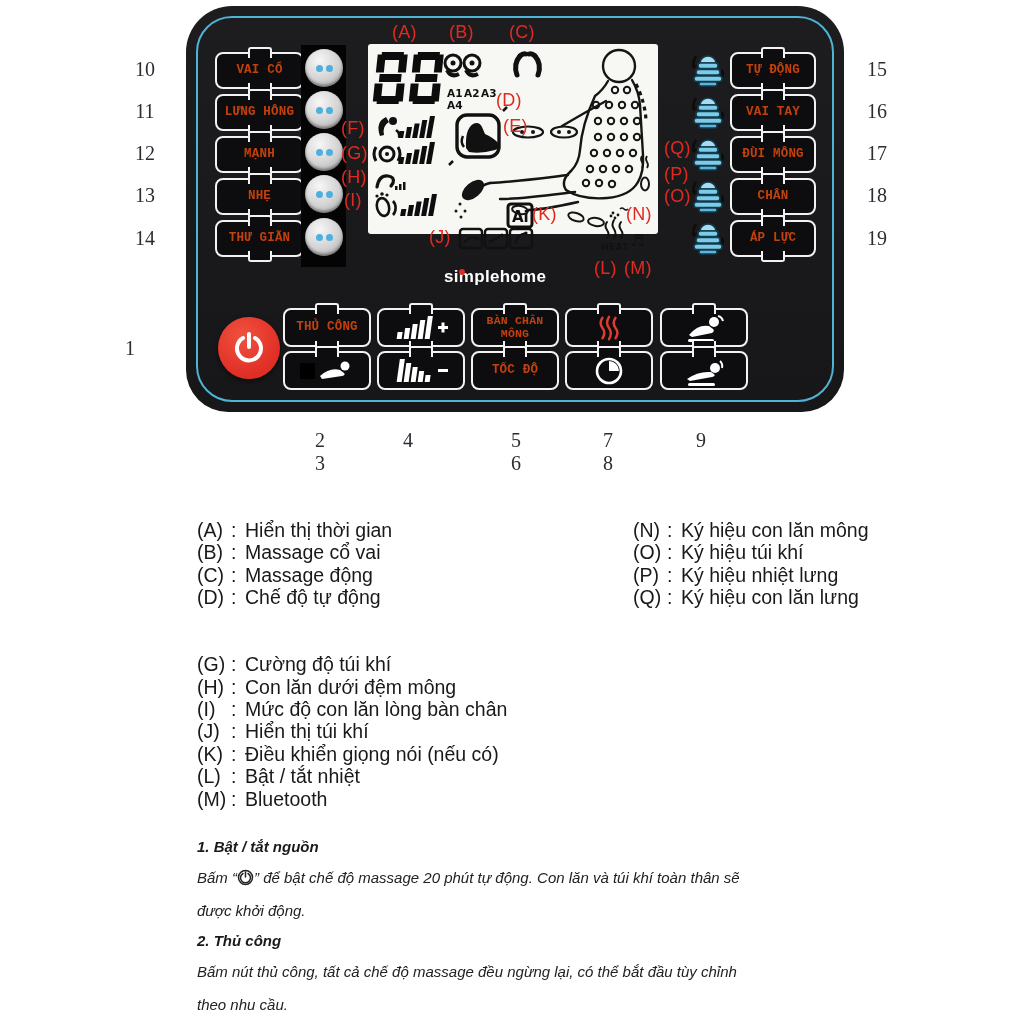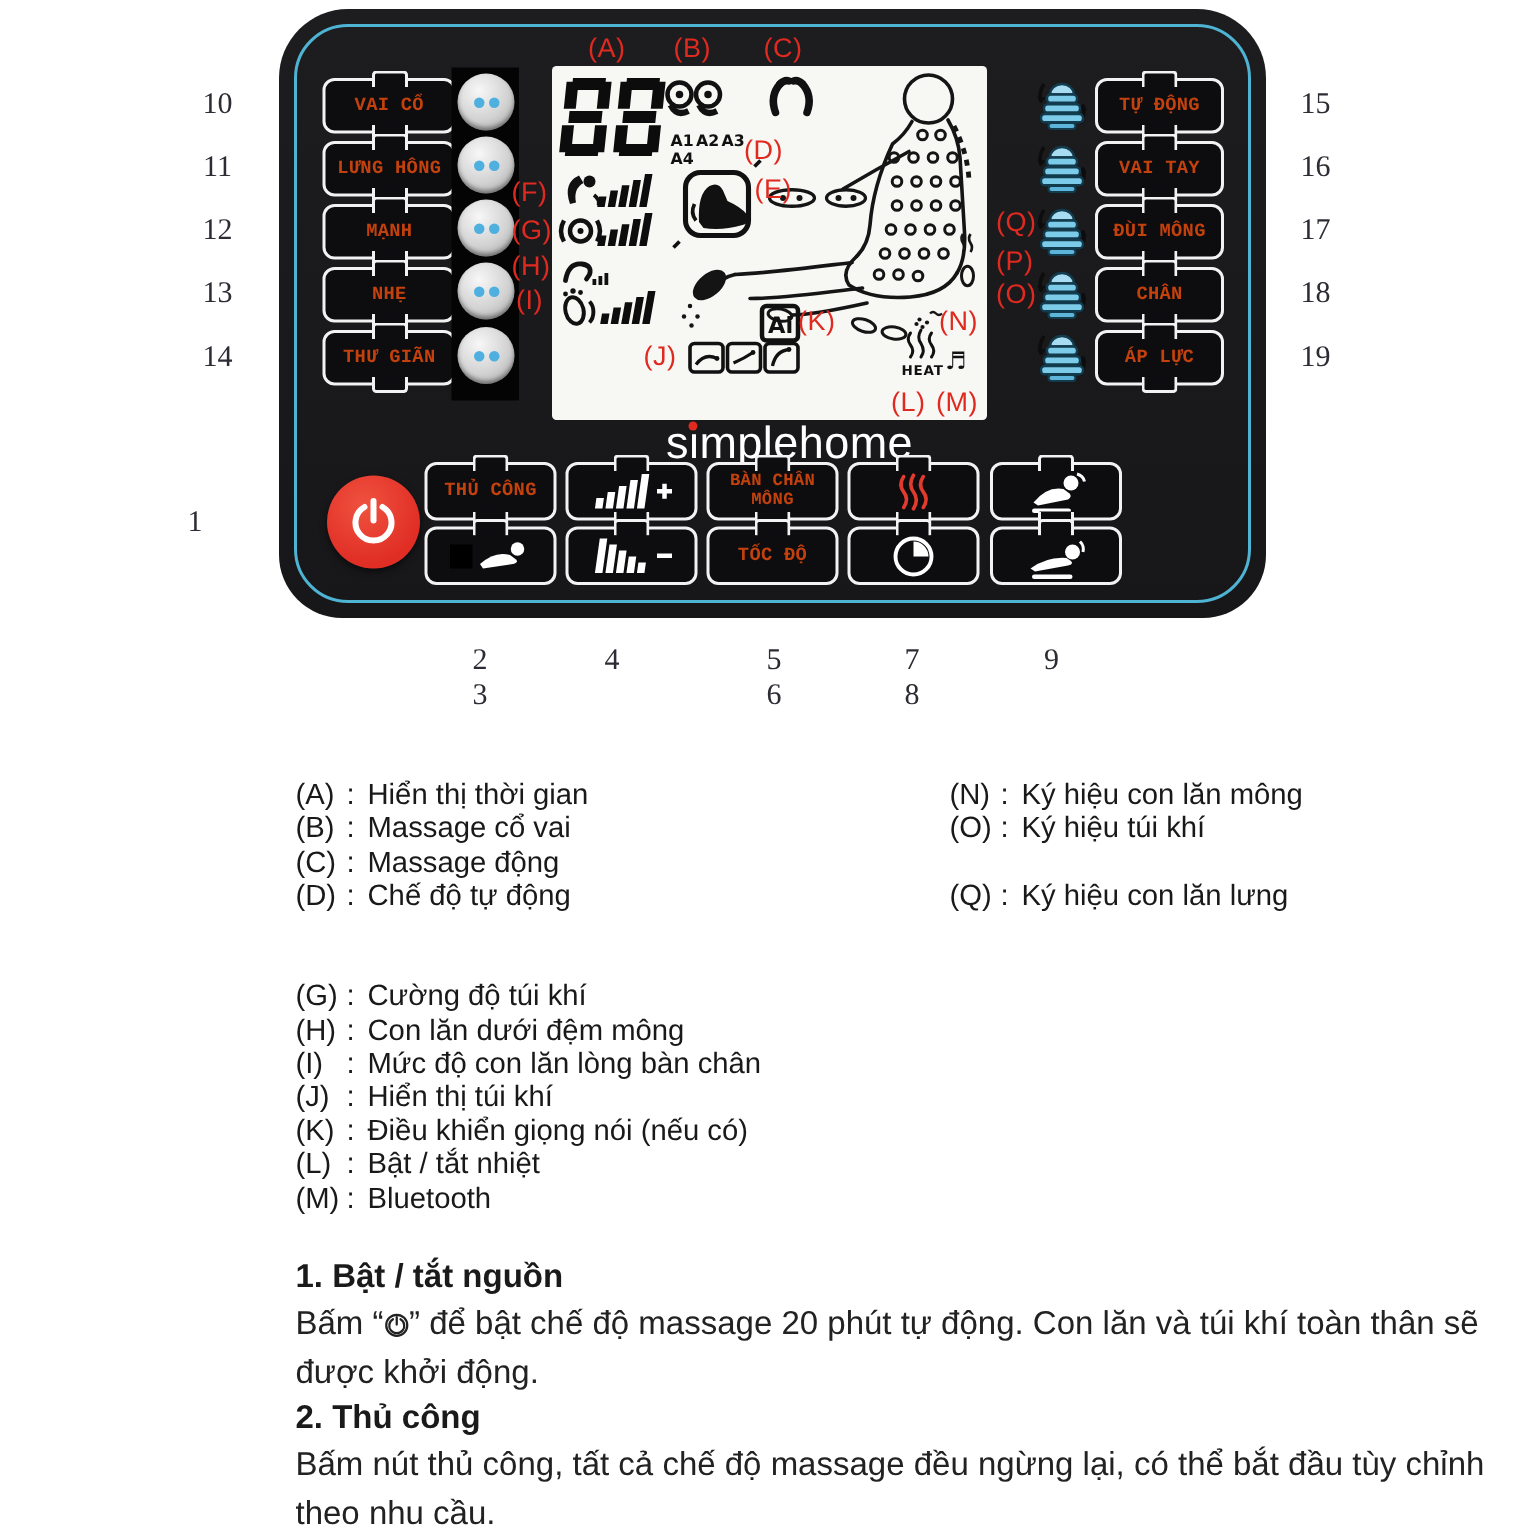--- a/index.html
+++ b/index.html
@@ -25,26 +25,26 @@
   .sideR{left:544px;width:82px;height:33px;}
 
   
   .strip{position:absolute;left:115px;top:39px;width:45px;height:222px;background:#040405;}
   .cbtn{position:absolute;left:119px;width:38px;height:38px;border-radius:50%;cursor:pointer;
         background:radial-gradient(circle at 38% 30%,#f7f7f7,#d2d2d2 55%,#9e9e9e);
         box-shadow:inset 0 -2px 3px rgba(0,0,0,.4);display:flex;align-items:center;justify-content:center;gap:3px;}
   .cbtn i{width:7px;height:7px;border-radius:50%;background:#4fb0e0;display:block;}
 
   
-  .lcd{position:absolute;left:182px;top:38px;width:290px;height:236px;background:#f7f7f4;border-radius:3px;}
+  .lcd{position:absolute;left:182px;top:38px;width:290px;height:190px;background:#f7f7f4;border-radius:3px;}
   .lcd svg{display:block;}
   .lcd text{font-family:"DejaVu Sans",sans-serif;}
 
   
-  .brand{position:absolute;left:258px;top:261px;color:#fff;font-size:30px;font-weight:400;letter-spacing:.3px;margin-top:12px;}
+  .brand{position:absolute;left:258px;top:261px;color:#fff;font-size:17px;font-weight:700;letter-spacing:.3px;}
   .brand .reddot{position:absolute;left:14.5px;top:2px;width:6px;height:6px;border-radius:50%;background:#e0291f;}
 
   
   .power{position:absolute;left:32px;top:311px;width:62px;height:62px;border-radius:50%;cursor:pointer;
          background:radial-gradient(circle at 40% 32%,#f05240,#e02e24 70%);
          display:flex;align-items:center;justify-content:center;box-shadow:0 2px 5px rgba(0,0,0,.55);}
 
   
   .g1{left:97px;text-align:center;} .g2{left:191px;} .g3{left:285px;} .g4{left:379px;} .g5{left:474px;}
   .r1{top:302px;width:84px;height:35px;} .r2{top:345px;width:84px;height:35px;}
@@ -57,21 +57,21 @@
   
   .co{position:absolute;color:#e02a20;font-size:18px;letter-spacing:.3px;}
 
   
   .lg-line{position:absolute;font-size:19.5px;color:#191919;white-space:nowrap;}
   .lg-left{left:197px;} .lg-right{left:633px;}
   .lg-key{display:inline-block;width:34px;}
   .lg-sep{display:inline-block;width:14px;}
 
   
-  .ins{position:absolute;left:197px;font-size:22px;color:#222;white-space:nowrap;}
+  .ins{position:absolute;left:197px;font-size:15px;color:#222;white-space:nowrap;font-style:italic;}
   .ins.bold{font-weight:700;color:#1a1a1a;}
   .pwr-inline svg{vertical-align:-3px;}
 </style>
 </head>
 <body>
 
 <div class="page">
 
   <div class="remote">
     <div class="cyanline"></div>
@@ -532,20 +532,21 @@
   <div class="lg-line lg-left" style="top:653px"><span class="lg-key">(G)</span><span class="lg-sep">:</span><span>Cường độ túi khí</span></div>
   <div class="lg-line lg-left" style="top:676px"><span class="lg-key">(H)</span><span class="lg-sep">:</span><span>Con lăn dưới đệm mông</span></div>
   <div class="lg-line lg-left" style="top:698px"><span class="lg-key">(I)</span><span class="lg-sep">:</span><span>Mức độ con lăn lòng bàn chân</span></div>
   <div class="lg-line lg-left" style="top:720px"><span class="lg-key">(J)</span><span class="lg-sep">:</span><span>Hiển thị túi khí</span></div>
   <div class="lg-line lg-left" style="top:743px"><span class="lg-key">(K)</span><span class="lg-sep">:</span><span>Điều khiển giọng nói (nếu có)</span></div>
   <div class="lg-line lg-left" style="top:765px"><span class="lg-key">(L)</span><span class="lg-sep">:</span><span>Bật / tắt nhiệt</span></div>
   <div class="lg-line lg-left" style="top:788px"><span class="lg-key">(M)</span><span class="lg-sep">:</span><span>Bluetooth</span></div>
 
   <div class="lg-line lg-right" style="top:519px"><span class="lg-key">(N)</span><span class="lg-sep">:</span><span>Ký hiệu con lăn mông</span></div>
   <div class="lg-line lg-right" style="top:541px"><span class="lg-key">(O)</span><span class="lg-sep">:</span><span>Ký hiệu túi khí</span></div>
+  <div class="lg-line lg-right" style="top:564px"><span class="lg-key">(P)</span><span class="lg-sep">:</span><span>Ký hiệu nhiệt lưng</span></div>
   <div class="lg-line lg-right" style="top:586px"><span class="lg-key">(Q)</span><span class="lg-sep">:</span><span>Ký hiệu con lăn lưng</span></div>
 
   <div class="ins bold" style="top:838px">1. Bật / tắt nguồn</div>
   <div class="ins" style="top:869px">
     <span>Bấm  “</span><span class="pwr-inline"><svg width="17" height="17" viewBox="0 0 34 34">
           <circle cx="17" cy="17" r="14" fill="none" stroke="#222" stroke-width="3"></circle>
           <path d="M12,9 A10,10 0 1 0 22,9" fill="none" stroke="#222" stroke-width="3" stroke-linecap="round"></path>
           <line x1="17" y1="6" x2="17" y2="16" stroke="#222" stroke-width="3" stroke-linecap="round"></line>
         </svg></span><span>” để bật chế độ massage 20 phút tự động. Con lăn và túi khí toàn thân sẽ</span>
   </div>

